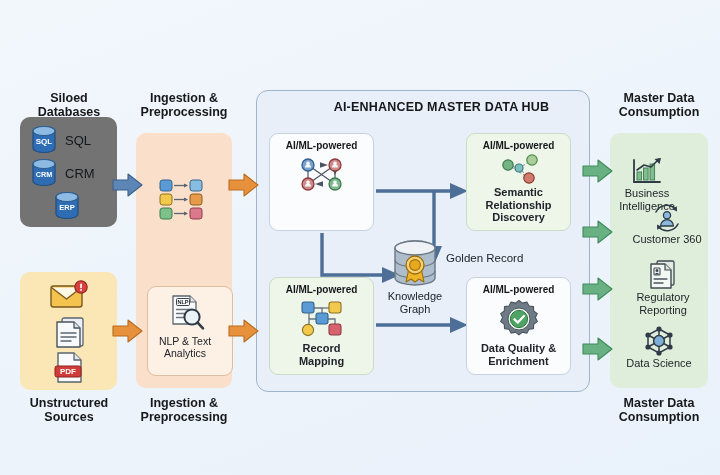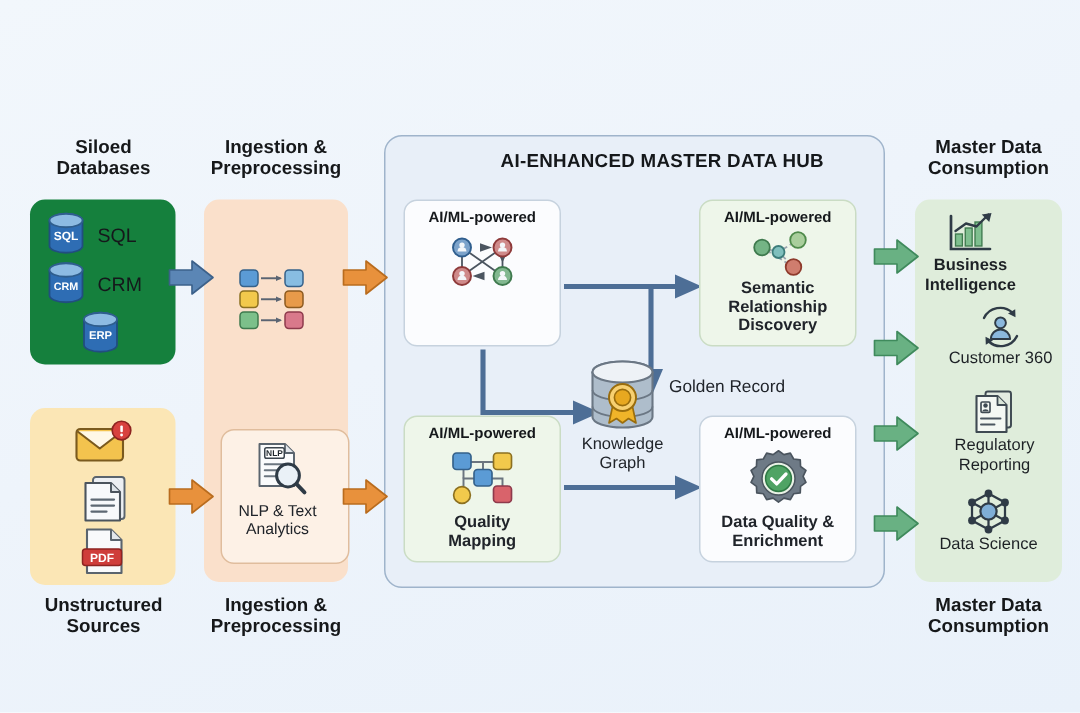--- a/index.html
+++ b/index.html
@@ -19,21 +19,21 @@
     font-size:25px;font-weight:bold;letter-spacing:-0.2px;color:#111315;
   }
 
   
   .caption{
     text-align:center;font-size:12.5px;font-weight:bold;line-height:14px;color:#16181a;
   }
 
   
   .panel{border-radius:10px;}
-  #panel-sql{left:20px;top:133px;width:97px;height:110px;background:#15803d;}
+  #panel-sql{left:20px;top:117px;width:97px;height:110px;background:#737373;}
   #panel-unstructured{left:20px;top:272px;width:97px;height:118px;background:#fbe6b5;}
   #panel-ingestion{left:136px;top:133px;width:96px;height:255px;background:#fae0cb;}
   #panel-consumption{left:610px;top:133px;width:98px;height:255px;background:#dfeddb;}
 
   
   #hub{
     left:256px;top:90px;width:332px;height:300px;
     background:#e8eff8;border:1.5px solid #9fb4cb;border-radius:12px;
   }
   #hub-title{
@@ -309,21 +309,21 @@
           <path d="M13 9 V20"></path>
         </g>
         <rect x="6" y="3" width="12" height="11" rx="2.4" fill="#5b9bd5" stroke="#35618a" stroke-width="1.1"></rect>
         <rect x="33" y="3" width="12" height="11" rx="2.4" fill="#f2c94c" stroke="#8c7020" stroke-width="1.1"></rect>
         <rect x="20" y="14" width="12" height="11" rx="2.4" fill="#5b9bd5" stroke="#35618a" stroke-width="1.1"></rect>
         <circle cx="12" cy="31" r="5.6" fill="#f2c94c" stroke="#8c7020" stroke-width="1.1"></circle>
         <rect x="33" y="25" width="12" height="11" rx="2.4" fill="#d9636b" stroke="#8e3a4c" stroke-width="1.1"></rect>
       </svg>
     </div>
     <div class="card-label" style="margin-top:3px;">
-      <div>Quality</div>
+      <div>Record</div>
       <div>Mapping</div>
     </div>
   </div>
 
   <div class="abs card white" id="card-quality">
     <div class="ai-tag">AI/ML-powered</div>
     <div style="margin-top:3px;">
       <svg width="40" height="40" viewBox="0 0 40 40">
         <path d="M20 1.5 l3.6 2.6 4.3-1 2.2 3.9 4.4 0.6 0.2 4.4 3.6 2.6-1.9 4 1.9 4-3.6 2.6-0.2 4.4-4.4 0.6-2.2 3.9-4.3-1-3.6 2.6-3.6-2.6-4.3 1-2.2-3.9-4.4-0.6-0.2-4.4L1.7 22.6l1.9-4-1.9-4 3.6-2.6 0.2-4.4 4.4-0.6 2.2-3.9 4.3 1z" fill="#6e7a86" stroke="#4a545e" stroke-width="1.1" stroke-linejoin="round"></path>
         <circle cx="20" cy="20" r="11" fill="#e9f2e6" stroke="#4a545e" stroke-width="1"></circle>
@@ -357,21 +357,21 @@
     <div>Graph</div>
   </div>
 
   <div class="abs caption" style="left:603px;top:91px;width:112px;">
     <div>Master Data</div>
     <div>Consumption</div>
   </div>
 
   <div class="abs panel" id="panel-consumption">
 
-    <div class="abs item" style="left:0;top:8px;width:74px;font-weight:bold;">
+    <div class="abs item" style="left:0;top:24px;width:74px;">
       <span>
         <svg width="34" height="30" viewBox="0 0 34 30">
           <path d="M4 3 v22 h26" fill="none" stroke="#2f3b46" stroke-width="1.8" stroke-linecap="round"></path>
           <rect x="7" y="15" width="4.6" height="8" fill="#7fbf8f" stroke="#3f7a4e" stroke-width="0.9"></rect>
           <rect x="13.5" y="11" width="4.6" height="12" fill="#7fbf8f" stroke="#3f7a4e" stroke-width="0.9"></rect>
           <rect x="20" y="7" width="4.6" height="16" fill="#7fbf8f" stroke="#3f7a4e" stroke-width="0.9"></rect>
           <path d="M7 13 L14 8 L21 10 L29 2" fill="none" stroke="#2f3b46" stroke-width="1.6" stroke-linecap="round" stroke-linejoin="round"></path>
           <polygon points="31,1 24.5,2 29.5,7" fill="#2f3b46"></polygon>
         </svg>
       </span>

